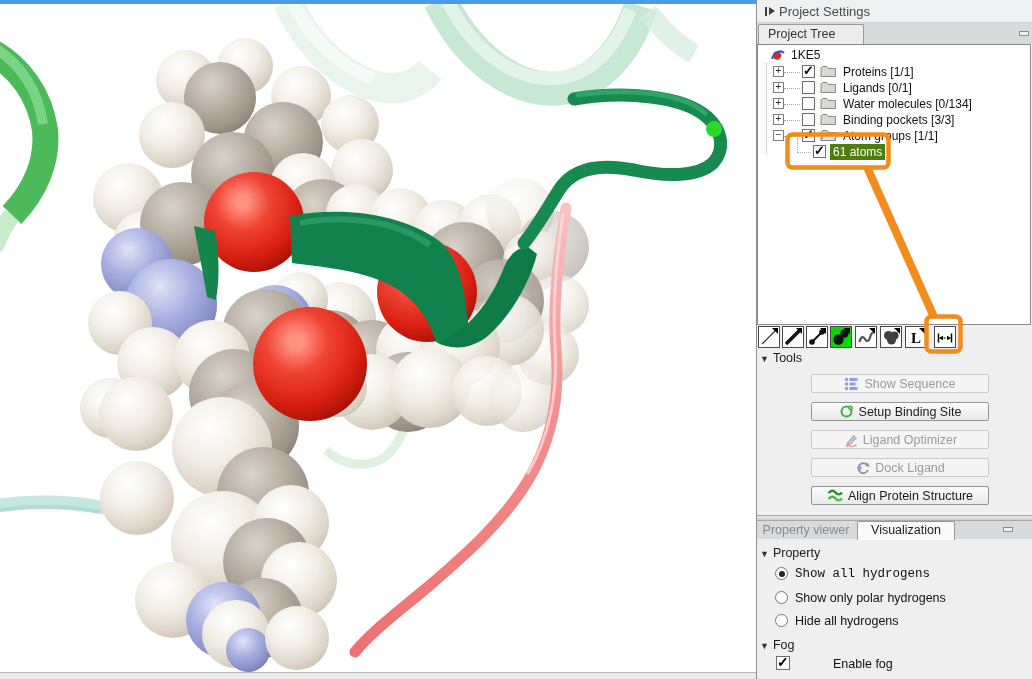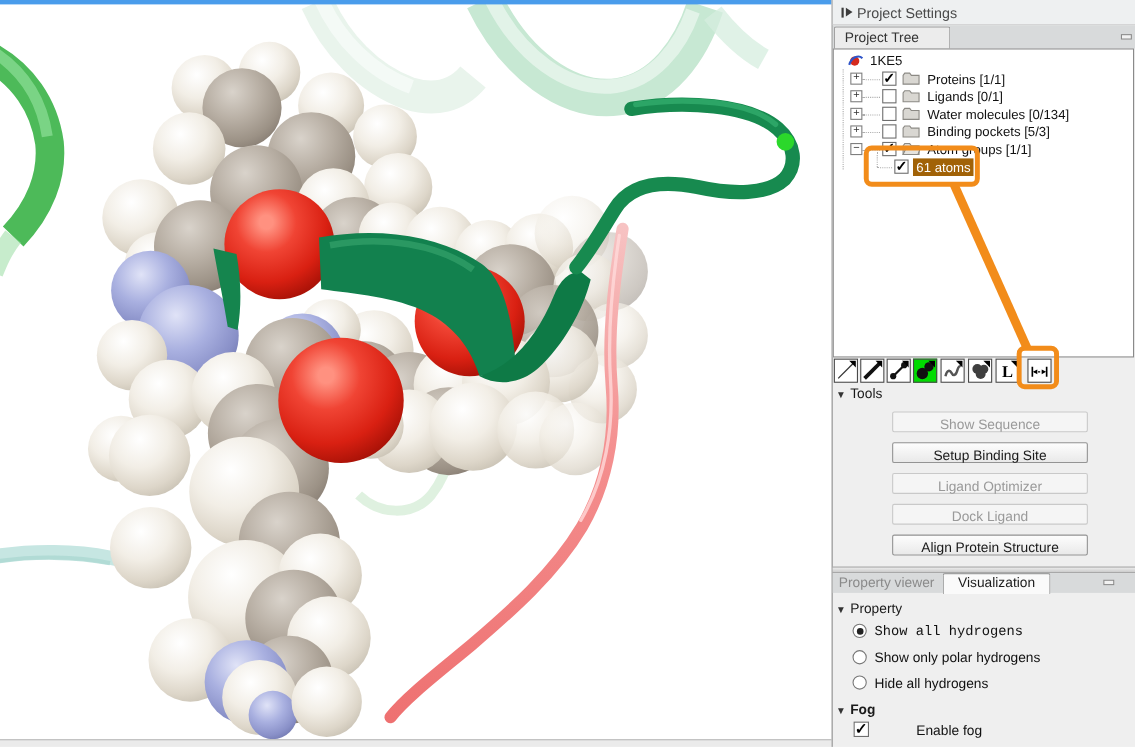--- a/index.html
+++ b/index.html
@@ -22,28 +22,28 @@
   .handle{width:10px;height:5px;border:1px solid #8a8a8a;background:#f2f2f2;box-sizing:border-box;}
   .treebox{left:0;top:44px;width:274px;height:281px;background:#fff;border:1px solid #8a8a8a;box-sizing:border-box;}
   .trow{position:absolute;left:12px;height:16px;width:270px;font-size:12px;color:#111;}
   .tlabel{position:absolute;left:73px;top:0;line-height:16px;white-space:nowrap;}
   .expbox{position:absolute;left:3px;top:2px;width:11px;height:11px;border:1px solid #7f7f7f;background:#fff;box-sizing:border-box;font-size:10px;line-height:8px;text-align:center;color:#333;}
   .cb{position:absolute;left:32px;top:1px;width:13px;height:13px;border:1px solid #6e6e6e;background:#fff;box-sizing:border-box;}
   .cb i{position:absolute;left:0px;top:-3px;font-style:normal;font-weight:bold;font-size:13px;color:#000;}
   .fold{position:absolute;left:50px;top:1px;}
   .dot-v{position:absolute;border-left:1px dotted #adadad;width:0;}
   .dot-h{position:absolute;border-top:1px dotted #adadad;height:0;}
-  .sel-label{background:#a16207;color:#fff;padding:0 3px;}
+  .sel-label{background:#4d7c0f;color:#fff;padding:0 3px;}
   
   .ticon{width:22px;height:22px;border:1px solid #4a4a4a;background:#fff;box-sizing:border-box;}
   .ticon.green{background:#00dc00;}
   
   .shead{color:#1a1a1a;}
   .shead .tri9{font-size:9px;margin-right:4px;color:#333;}
-  .tbtn{left:54px;width:178px;height:19px;box-sizing:border-box;border:1px solid #949494;border-radius:2px;background:linear-gradient(#fdfdfd,#e9e9e9);display:flex;align-items:center;justify-content:center;gap:5px;font-size:12.5px;color:#1a1a1a;flex-direction:column;}
+  .tbtn{left:54px;width:178px;height:19px;box-sizing:border-box;border:1px solid #949494;border-radius:2px;background:linear-gradient(#fdfdfd,#e9e9e9);display:flex;align-items:center;justify-content:center;gap:5px;font-size:12.5px;color:#1a1a1a;}
   .tbtn.dis{border-color:#c9c9c9;background:#f5f5f5;color:#9a9a9a;}
   .tbtn.dis svg{opacity:.55;}
   .splitter{left:0;top:515px;width:276px;height:6px;background:linear-gradient(#ececec,#cccccc);border-top:1px solid #a8a8a8;border-bottom:1px solid #a8a8a8;box-sizing:border-box;}
   .tabrow2{left:0;top:521px;width:276px;height:18px;background:#d8dadb;}
   .tab2i{left:2px;top:521px;width:94px;height:18px;line-height:18px;text-align:center;color:#8a8a8a;}
   .tab2a{left:100px;top:521px;width:98px;height:19px;background:#fafafa;border:1px solid #9a9a9a;border-bottom:none;border-radius:2px 2px 0 0;box-sizing:border-box;line-height:17px;text-align:center;color:#1c1c1c;}
   .radio{position:absolute;left:18px;width:13px;height:13px;border:1px solid #777;border-radius:50%;background:#fff;box-sizing:border-box;}
   .radio.on::after{content:"";position:absolute;left:2.5px;top:2.5px;width:6px;height:6px;border-radius:50%;background:#222;}
   .opt-label{position:absolute;left:38px;line-height:15px;color:#111;}
   .cb2{position:absolute;left:19px;width:14px;height:14px;border:1px solid #6e6e6e;background:#fff;box-sizing:border-box;}
@@ -243,21 +243,21 @@
       </div>
       <div class="trow" style="top:67px;">
         <div class="dot-h" style="left:14px;top:8px;width:16px;"></div>
         <span class="expbox">+</span>
         <span class="cb">
             <i></i>
           </span>
         <svg class="fold" width="17" height="13">
             <path d="M1 3.5 L2.5 1.5 H7 L8.5 3.5 H15.5 V11.5 H1 Z" fill="#d9d7d2" stroke="#8b8984"></path>
           </svg>
-        <span class="tlabel">Binding pockets [5/3]</span>
+        <span class="tlabel">Binding pockets [3/3]</span>
       </div>
       <div class="trow" style="top:83px;">
         <div class="dot-h" style="left:14px;top:8px;width:16px;"></div>
         <span class="expbox">−</span>
         <span class="cb">
             <i>✓</i>
           </span>
         <svg class="fold" width="17" height="13">
           <path d="M1 3.5 L2.5 1.5 H7 L8.5 3.5 H15.5 V11.5 H1 Z" fill="#d9d7d2" stroke="#8b8984"></path>
           <path d="M1 11.5 L3.5 6 H16.5 L14.5 11.5 Z" fill="#e6e4df" stroke="#8b8984"></path>
@@ -386,21 +386,21 @@
     <div class="abs shead" style="left:3px;top:546px;">
       <span class="tri9">▼</span><span>Property</span>
     </div>
     <span class="radio on" style="top:567px;"></span>
     <span class="opt-label" style="top:567px;font-family:Liberation Mono, monospace;">Show all hydrogens</span>
     <span class="radio" style="top:591px;"></span>
     <span class="opt-label" style="top:591px;">Show only polar hydrogens</span>
     <span class="radio" style="top:614px;"></span>
     <span class="opt-label" style="top:614px;">Hide all hydrogens</span>
 
-    <div class="abs shead" style="left:3px;top:638px;font-weight:bold;">
+    <div class="abs shead" style="left:3px;top:638px;">
       <span class="tri9">▼</span><span>Fog</span>
     </div>
     <span class="cb2" style="top:656px;">
         <i>✓</i>
       </span>
     <span class="opt-label" style="top:657px;margin-left:38px;">Enable fog</span>
   </div>
 
   <svg class="abs overlay" width="1032" height="679">
     <line id="ann-line" x1="867" y1="167" x2="934" y2="317" stroke-width="8" stroke="#f28c1a"></line>

